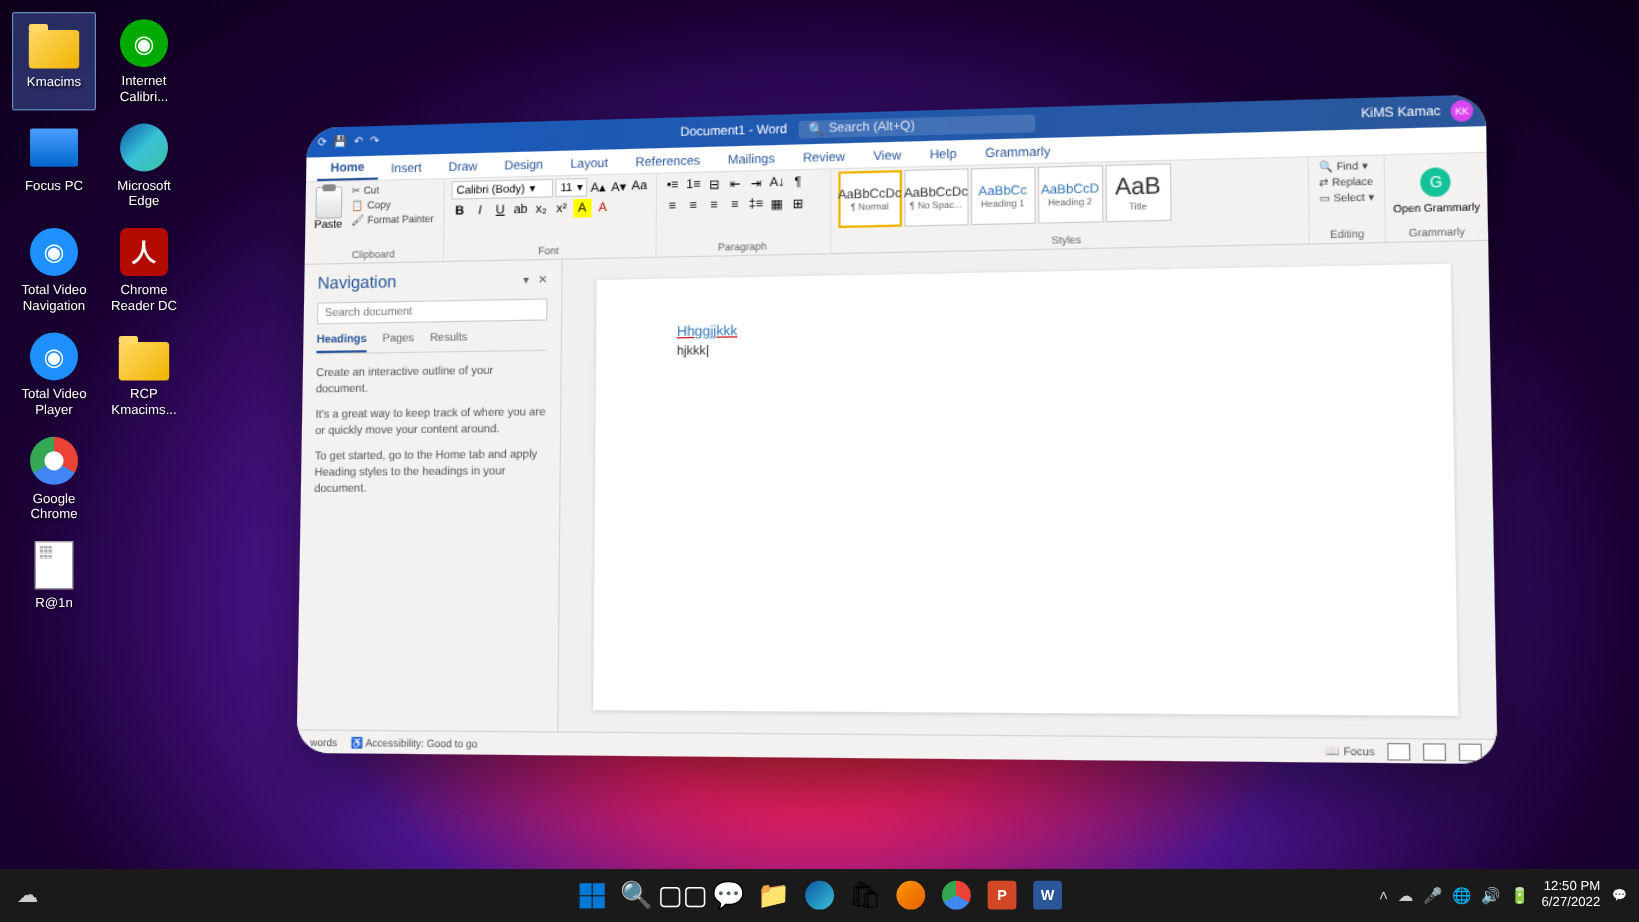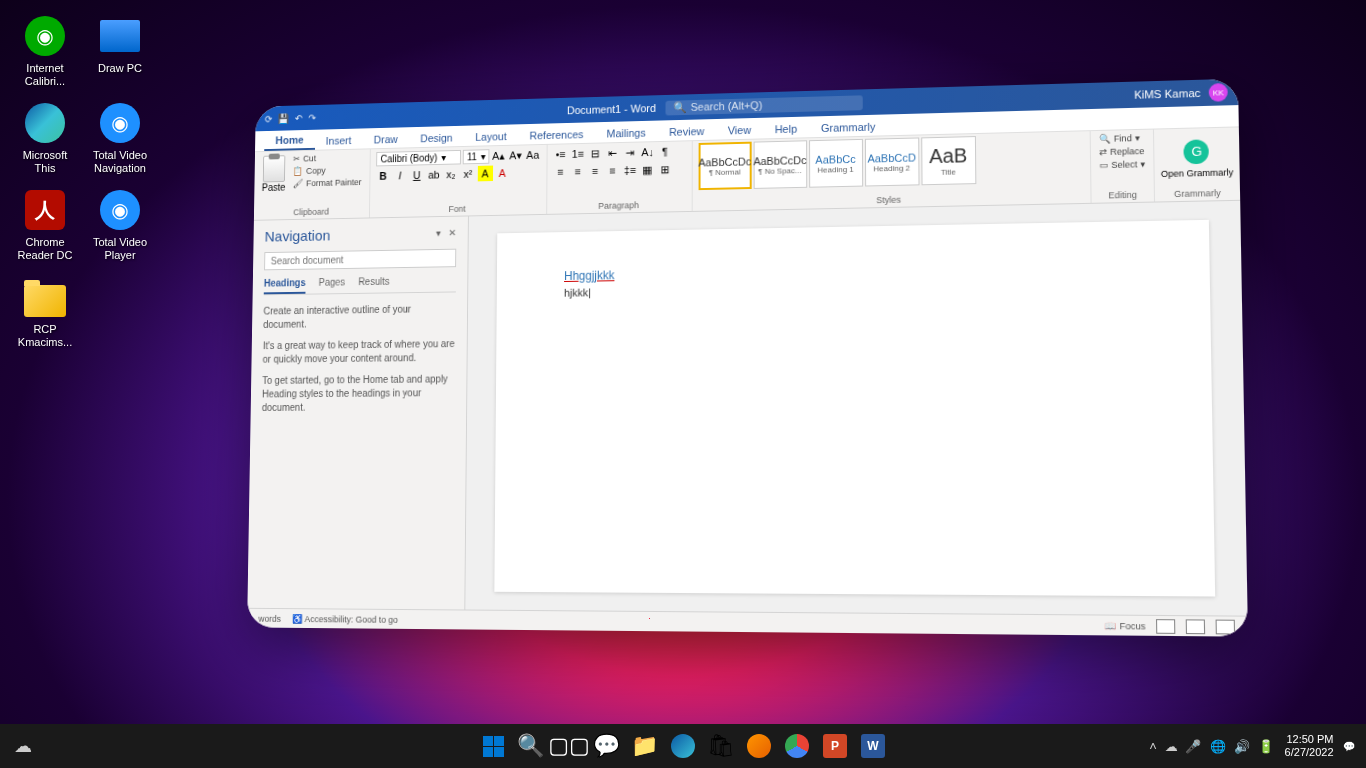--- a/index.html
+++ b/index.html
@@ -64,37 +64,43 @@
 .tray-icons{display:flex;gap:8px;align-items:center;font-size:13px}
 .clock{text-align:right;line-height:13px;font-size:11px}
 .win-icon{display:grid;grid-template-columns:10px 10px;gap:1px}
 .win-icon span{width:10px;height:10px;background:#0078d4}
 .weather-icon{position:absolute;left:14px;color:#ccc;font-size:18px}
 </style>
 </head>
 <body>
 
 <div class="desktop-icons">
+<div class="desktop-icon selected">
+      <div class="icon-img">
+        <div class="folder-icon"></div>
+      </div>
+      <div class="icon-label">Kmacims</div>
+    </div>
     <div class="desktop-icon">
       <div class="icon-img">
         <div style="width:40px;height:40px;border-radius:50%;background:#0a0;color:#fff;display:flex;align-items:center;justify-content:center;font-size:20px">◉</div>
       </div>
       <div class="icon-label">Internet Calibri...</div>
     </div>
     <div class="desktop-icon">
       <div class="icon-img">
         <div style="width:40px;height:32px;background:linear-gradient(#4a9eff,#0066cc);border-radius:2px"></div>
       </div>
-      <div class="icon-label">Draw PC</div>
+      <div class="icon-label">Focus PC</div>
     </div>
     <div class="desktop-icon">
       <div class="icon-img">
         <div style="width:40px;height:40px;border-radius:50%;background:linear-gradient(135deg,#0c59a4,#39c1d7,#3cc2a0)"></div>
       </div>
-      <div class="icon-label">Microsoft This</div>
+      <div class="icon-label">Microsoft Edge</div>
     </div>
     <div class="desktop-icon">
       <div class="icon-img">
         <div style="width:40px;height:40px;border-radius:50%;background:#1e90ff;color:#fff;display:flex;align-items:center;justify-content:center;font-size:20px">◉</div>
       </div>
       <div class="icon-label">Total Video Navigation</div>
     </div>
     <div class="desktop-icon">
       <div class="icon-img">
         <div style="width:40px;height:40px;background:#b30b00;border-radius:6px;color:#fff;display:flex;align-items:center;justify-content:center;font-size:20px;font-weight:bold">人</div>
@@ -106,21 +112,35 @@
         <div style="width:40px;height:40px;border-radius:50%;background:#1e90ff;color:#fff;display:flex;align-items:center;justify-content:center;font-size:20px">◉</div>
       </div>
       <div class="icon-label">Total Video Player</div>
     </div>
     <div class="desktop-icon">
       <div class="icon-img">
         <div class="folder-icon"></div>
       </div>
       <div class="icon-label">RCP Kmacims...</div>
     </div>
+    <div class="desktop-icon">
+      <div class="icon-img">
+        <div style="width:40px;height:40px;border-radius:50%;background:conic-gradient(#ea4335 0 120deg,#4285f4 120deg 240deg,#34a853 240deg);display:flex;align-items:center;justify-content:center">
+          <div style="width:16px;height:16px;background:#fff;border-radius:50%"></div>
+        </div>
+      </div>
+      <div class="icon-label">Google Chrome</div>
+    </div>
     <div></div>
+    <div class="desktop-icon">
+      <div class="icon-img">
+        <div style="width:32px;height:40px;background:#fff;border:1px solid #999;font-size:6px;padding:3px;line-height:4px;color:#666">≡≡≡<br>≡≡≡<br>≡≡≡</div>
+      </div>
+      <div class="icon-label">R@1n</div>
+    </div>
   </div>
 
 <div class="word-window">
   <div class="title-bar">
     <div style="display:flex;gap:6px;font-size:10px;opacity:0.9">
       <span>⟳</span>
       <span>💾</span>
       <span>↶</span>
       <span>↷</span>
     </div>

